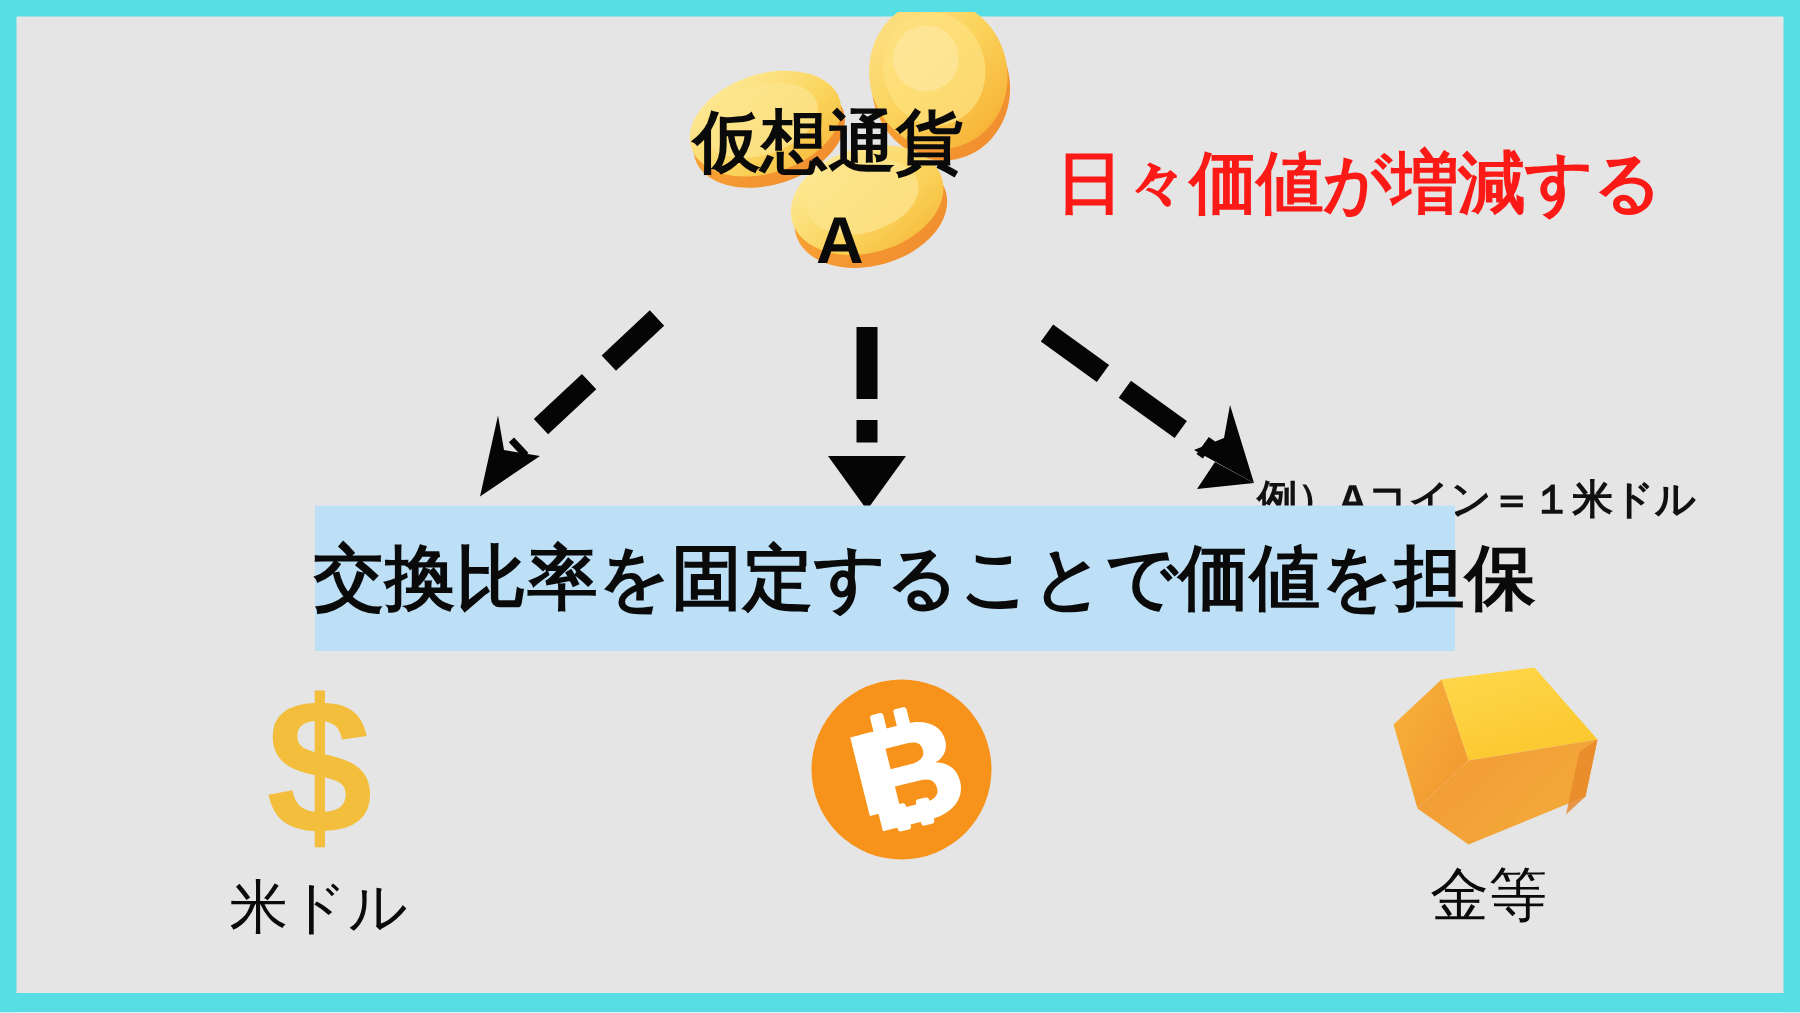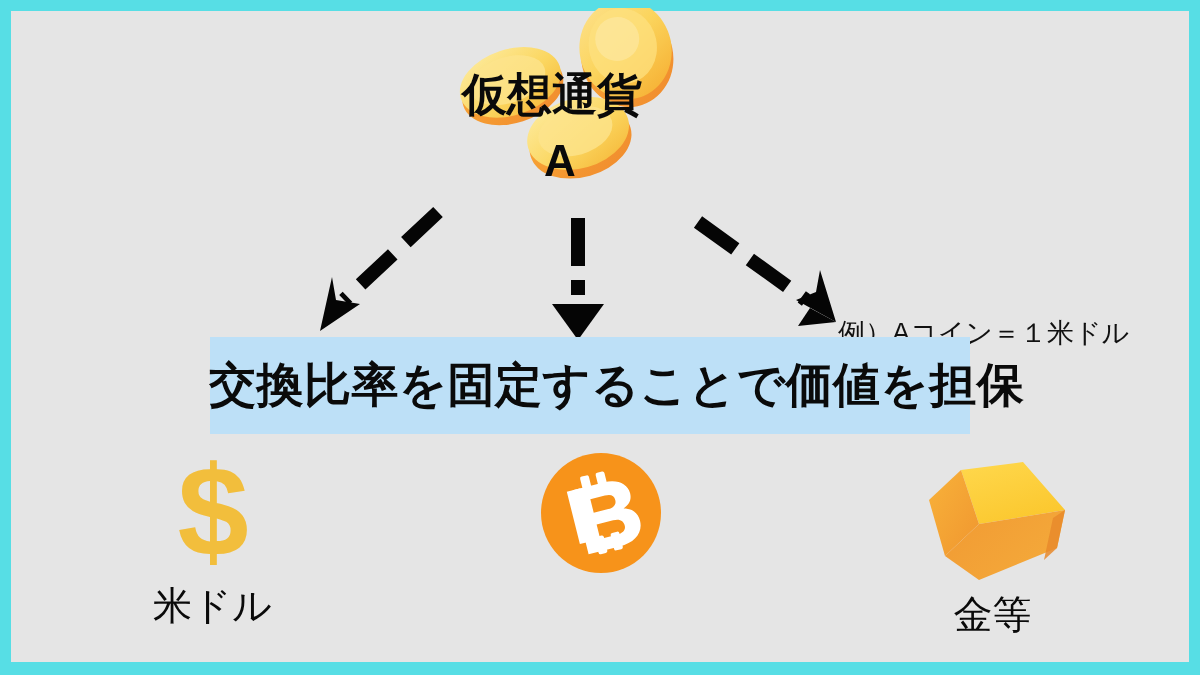--- a/index.html
+++ b/index.html
@@ -82,21 +82,21 @@
     height: 675px;
     pointer-events: none;
   }
 
   
   .example-note {
     position: absolute;
     left: 838px;
     top: 320px;
     font-size: 27px;
-    font-weight: 400;
+    font-weight: 700;
     color: #111111;
     white-space: nowrap;
     line-height: 1;
   }
 
   
   .banner {
     position: absolute;
     left: 210px;
     top: 337px;
@@ -133,21 +133,21 @@
   .item-label {
     font-size: 39px;
     font-weight: 400;
     color: #0a0a0a;
     line-height: 1;
     white-space: nowrap;
     margin-top: 8px;
   }
   #item-usd  { left: 80px;  top: 448px; width: 265px; }
   #item-coin { left: 468px; top: 448px; width: 265px; }
-  #item-gold { left: 860px; top: 457px; width: 265px; }
+  #item-gold { left: 860px; top: 440px; width: 265px; }
 </style>
 </head>
 <body>
 
 <div id="slide">
 
   <div class="frame-edge frame-top"></div>
   <div class="frame-edge frame-bottom"></div>
   <div class="frame-edge frame-left"></div>
   <div class="frame-edge frame-right"></div>
@@ -188,20 +188,21 @@
         <ellipse cx="52" cy="42" rx="52" ry="35" fill="url(#coinEdgeA)"></ellipse>
         <ellipse cx="52" cy="33" rx="52" ry="35" fill="url(#coinTopB)"></ellipse>
         <ellipse cx="50" cy="30" rx="38" ry="24" fill="#fde48c" opacity="0.8"></ellipse>
       </g>
     </svg>
   </div>
 
   <div class="coin-label">仮想通貨</div>
   <div class="coin-sublabel">A</div>
 
+  <div class="red-note">日々価値が増減する</div>
 
   <svg class="arrows" viewBox="0 0 1200 675" xmlns="http://www.w3.org/2000/svg">
 
     <g>
       <line x1="438" y1="212" x2="344" y2="300" stroke="#050505" stroke-width="14" stroke-dasharray="44,18" stroke-linecap="butt"></line>
       <polygon points="320,331 360,304 336,300 332,277" fill="#050505"></polygon>
     </g>
 
     <g>
       <line x1="578" y1="218" x2="578" y2="295" stroke="#050505" stroke-width="14" stroke-dasharray="48,14" stroke-linecap="butt"></line>

